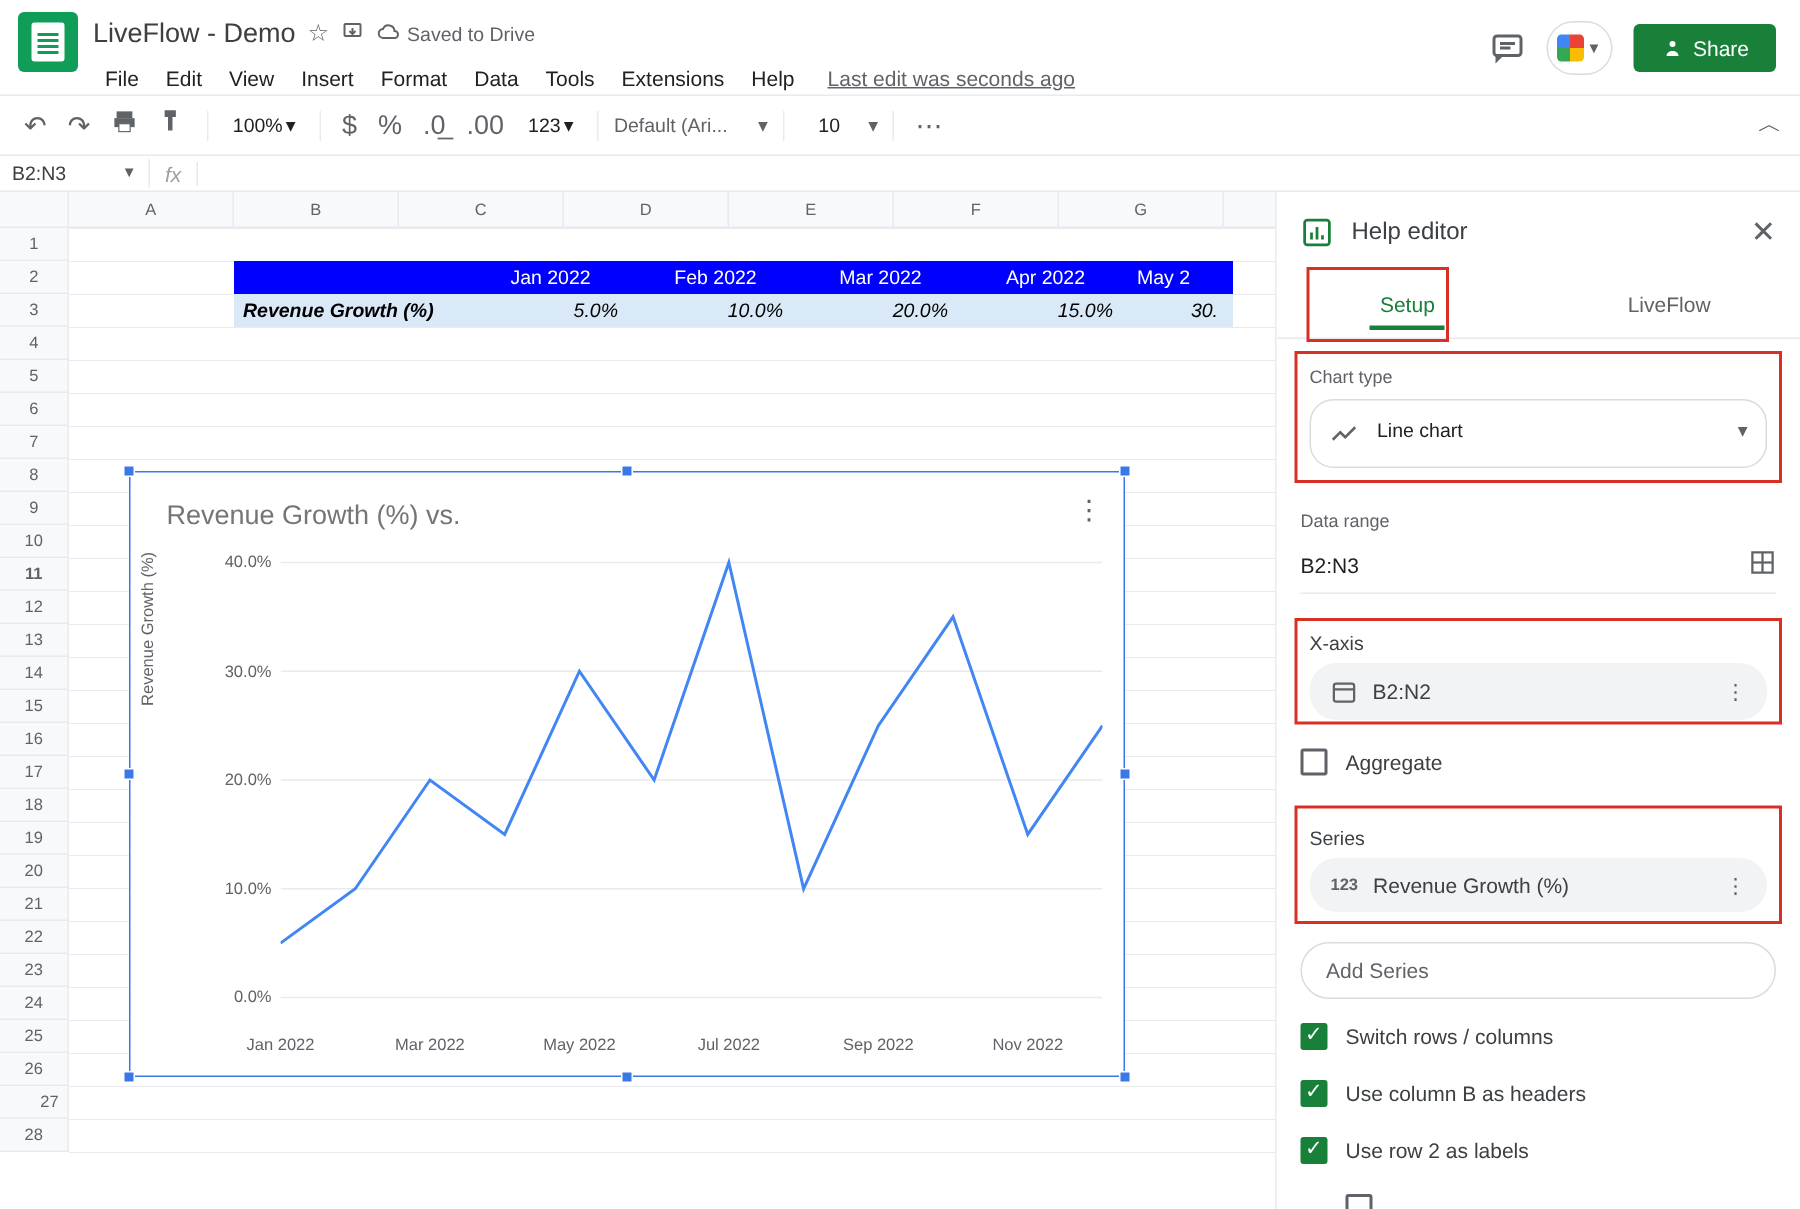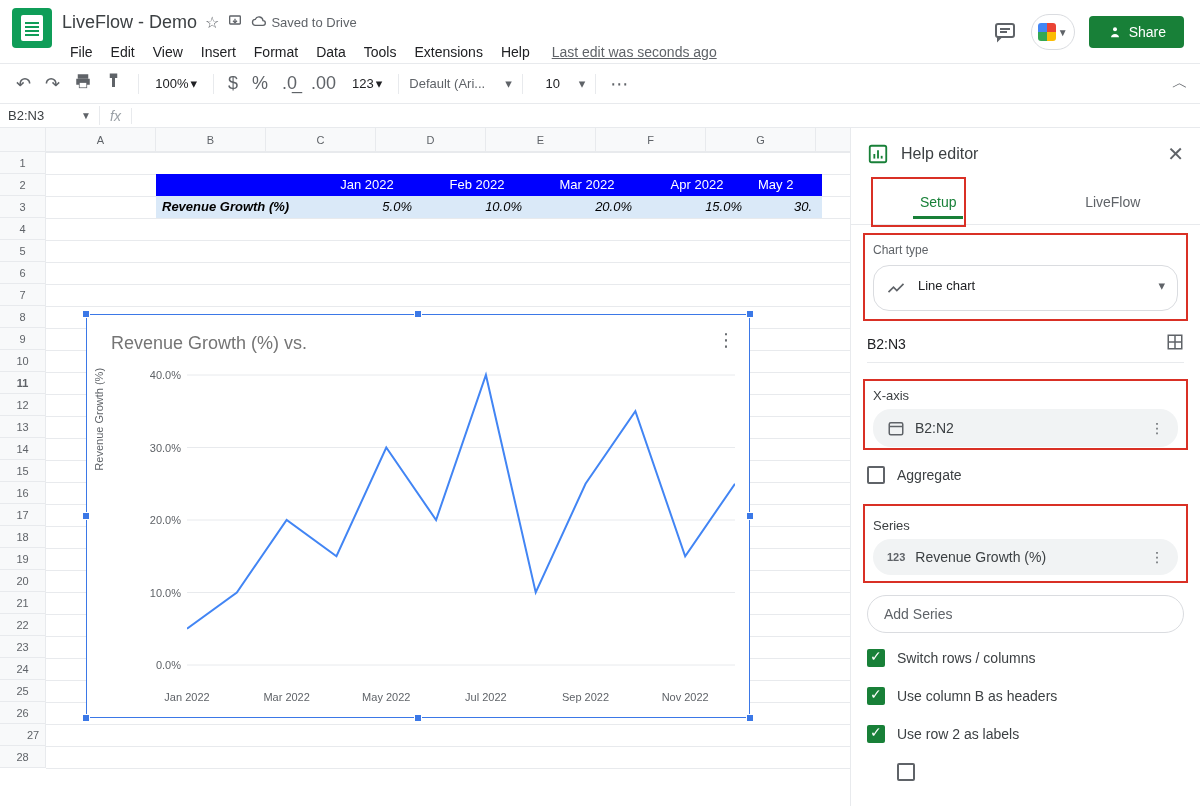--- a/index.html
+++ b/index.html
@@ -331,20 +331,21 @@
         <div class="sp-label">Chart type</div>
         <div class="chart-type-select" style="margin-top:8px">
           <svg width="20" height="20" viewBox="0 0 24 24" fill="none" stroke="#5f6368" stroke-width="2">
               <polyline points="3 17 9 11 13 15 21 7"></polyline>
             </svg>
           <span>Line chart</span>
           <span class="dd-arrow">▾</span>
         </div>
       </div>
 
+      <div class="sp-label" style="margin-top:6px">Data range</div>
       <div class="data-range-row">
         <span style="font-size:14px">B2:N3</span>
         <span>
           <svg width="18" height="18" viewBox="0 0 24 24" fill="none" stroke="#5f6368" stroke-width="2">
               <rect x="3" y="3" width="18" height="18"></rect>
               <line x1="3" y1="12" x2="21" y2="12"></line>
               <line x1="12" y1="3" x2="12" y2="21"></line>
             </svg>
         </span>
       </div>

